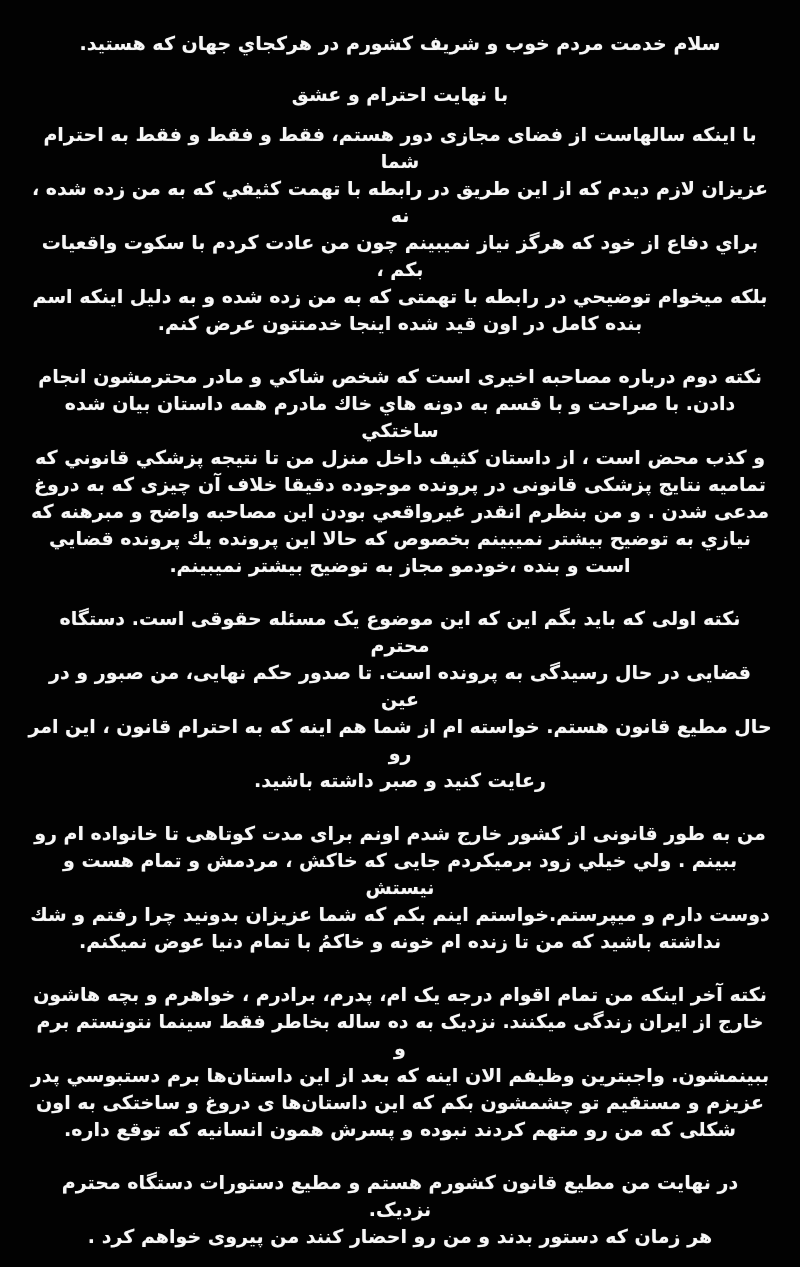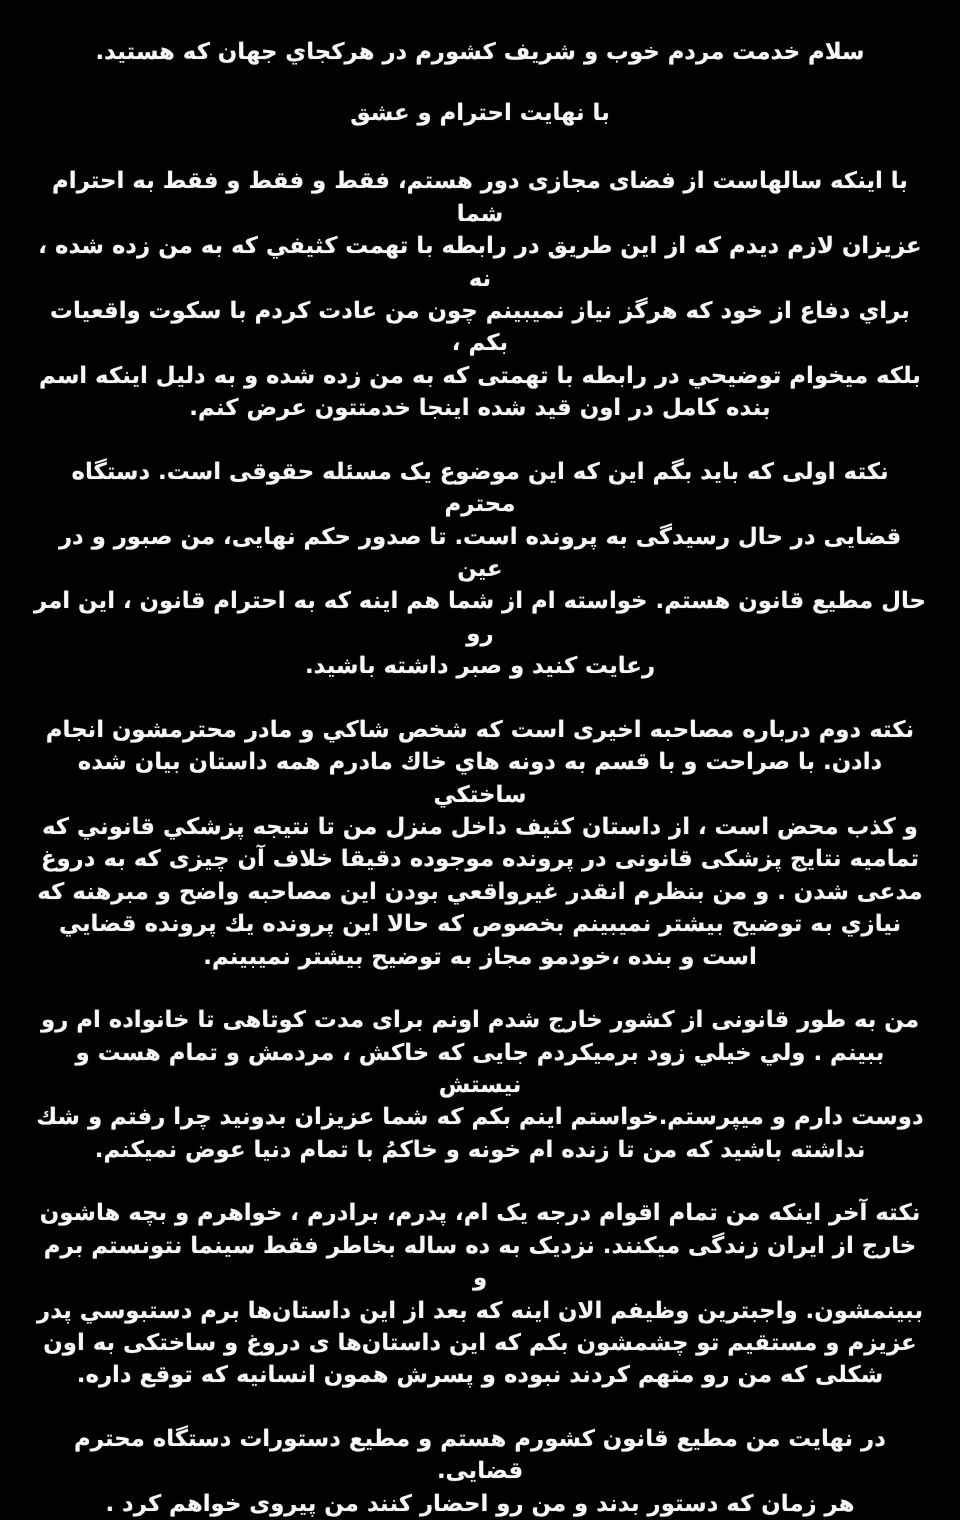--- a/index.html
+++ b/index.html
@@ -21,56 +21,56 @@
     font-size: 19px;
     line-height: 27px;
     letter-spacing: 0;
   }
   .block {
     white-space: pre-line;
     margin-bottom: 26px;
     text-shadow: 0 0 1px rgba(255,255,255,0.35);
   }
   .greeting { margin-bottom: 24px; }
-  .salutation { margin-bottom: 30px; }
+  .salutation { margin-bottom: 13px; }
 </style>
 </head>
 <body style="background: rgb(2, 2, 2);">
 
 <div class="letter" style="color: rgb(247, 247, 247);">
   <div class="block greeting">سلام خدمت مردم خوب و شریف کشورم در هرکجاي جهان که هستید.</div>
 
   <div class="block salutation">با نهایت احترام و عشق</div>
 
   <div class="block">با اینکه سالهاست  از فضای مجازی دور هستم،  فقط و فقط و فقط به احترام شما
 عزیزان لازم دیدم که از این طریق در رابطه با تهمت کثیفي که به من زده شده ، نه
 براي دفاع از خود که هرگز نیاز نمیبینم چون من عادت کردم با سکوت واقعیات بکم ،
 بلکه میخوام توضیحي در رابطه با تهمتی که به من زده شده و به دلیل اینکه اسم
 بنده کامل در اون قید شده اینجا خدمتتون عرض کنم.</div>
 
-  <div class="block">نکته اولی که باید بگم این که این موضوع یک مسئله حقوقی است. دستگاه محترم
-قضایی در حال رسیدگی به پرونده است. تا صدور حکم نهایی، من صبور و در عین
-حال مطیع قانون هستم. خواسته ام از شما هم اینه که به احترام قانون ، این امر رو
-رعایت کنید و صبر داشته باشید.</div>
-
   <div class="block">نکته دوم  درباره مصاحبه اخیری است که شخص شاکي و مادر محترمشون انجام
 دادن. با صراحت و با قسم به دونه هاي خاك مادرم همه داستان بیان شده ساختکي
 و کذب محض است ، از داستان کثیف داخل منزل من تا نتیجه پزشکي قانوني که
 تمامیه نتایج پزشکی قانونی در پرونده موجوده دقیقا خلاف آن  چیزی که به دروغ
 مدعی شدن .  و من بنظرم انقدر غیرواقعي بودن این مصاحبه واضح  و مبرهنه که
 نیازي به توضیح بیشتر نمیبینم بخصوص که حالا این پرونده یك پرونده قضایي
 است و بنده  ،خودمو  مجاز به توضیح بیشتر نمیبینم.</div>
+
+  <div class="block">نکته اولی که باید بگم این که این موضوع یک مسئله حقوقی است. دستگاه محترم
+قضایی در حال رسیدگی به پرونده است. تا صدور حکم نهایی، من صبور و در عین
+حال مطیع قانون هستم. خواسته ام از شما هم اینه که به احترام قانون ، این امر رو
+رعایت کنید و صبر داشته باشید.</div>
 
   <div class="block">من به طور قانونی از کشور خارج شدم اونم برای مدت کوتاهی تا خانواده ام رو
 ببینم . ولي خیلي زود برمیکردم جایی که خاکش ، مردمش و تمام هست و نیستش
 دوست دارم و میپرستم.خواستم اینم بکم که شما عزیزان بدونید چرا رفتم و شك
 نداشته باشید که من تا زنده ام خونه و خاکمُ با تمام دنیا عوض نمیکنم.</div>
 
   <div class="block">نکته آخر اینکه من تمام اقوام درجه یک ام، پدرم، برادرم ، خواهرم و بچه هاشون
 خارج از ایران زندگی میکنند. نزدیک به ده ساله بخاطر فقط سینما نتونستم برم و
 ببینمشون. واجبترین وظیفم الان اینه که بعد از این داستان‌ها برم دستبوسي پدر
 عزیزم و مستقیم تو چشمشون بکم که این داستان‌ها ی دروغ و ساختکی به اون
 شکلی که من رو متهم کردند نبوده و پسرش همون انسانیه که توقع داره.</div>
 
-  <div class="block">در نهایت من مطیع قانون کشورم هستم و مطیع دستورات دستگاه محترم قضایی.
+  <div class="block">در نهایت من مطیع قانون کشورم هستم و مطیع دستورات دستگاه محترم نزدیک.
 هر زمان که دستور بدند و من رو احضار کنند من پیروی خواهم کرد .</div>
 
 </div>
 
 </body></html>

